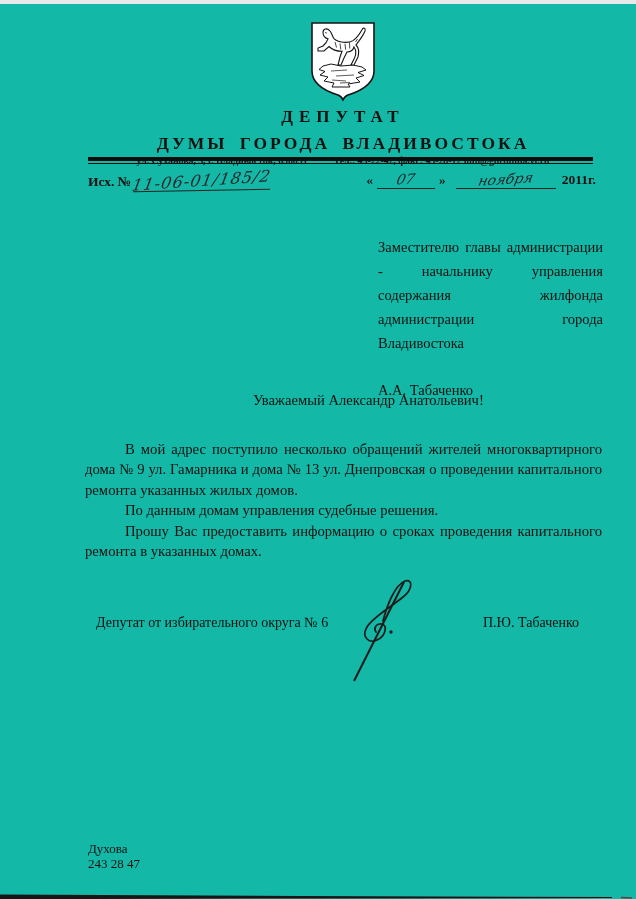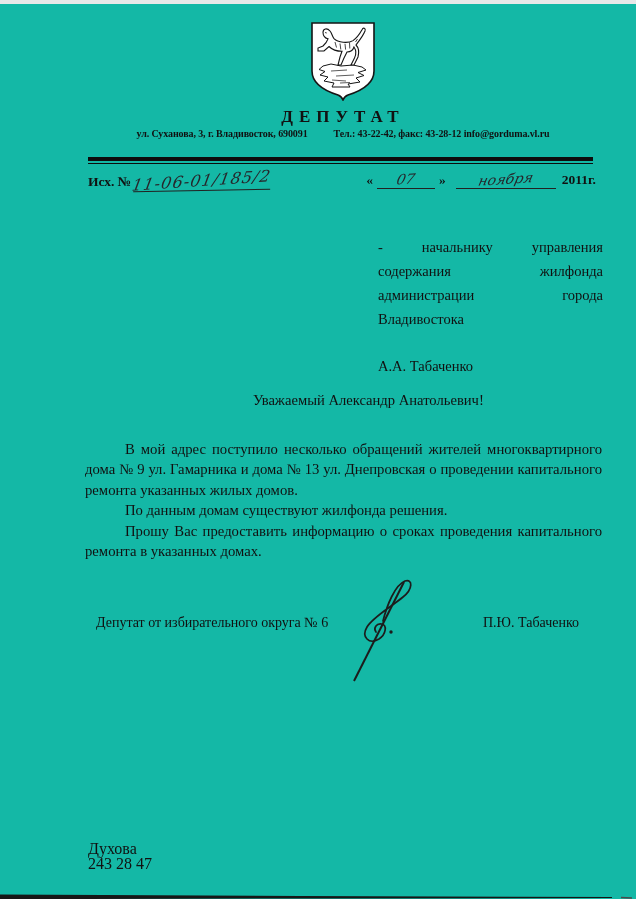--- a/index.html
+++ b/index.html
@@ -46,21 +46,21 @@
   .salutation { position:absolute; left:253px; top:388px; font-size:14.6px; }
   .body-block { position:absolute; left:85px; top:435px; width:517px;
                 font-size:14.7px; line-height:20.4px; text-align:justify; }
   .body-block p { text-indent:40px; }
   .attachment { position:absolute; left:125px; top:556px; font-size:14.7px; }
   
   .sig-position { position:absolute; left:96px; top:611px; font-size:14px; }
   .sig-name { position:absolute; left:483px; top:611px; font-size:14px; }
   .sig-mark { position:absolute; left:333px; top:571px; }
   
-  .footer { position:absolute; left:88px; top:837px; font-size:16px; line-height:15px; }
+  .footer { position:absolute; left:88px; top:837px; font-size:13px; line-height:15px; }
   
   .scan-line { position:absolute; left:0; top:885px; }
 </style>
 </head>
 <body>
 
 <div class="page">
 
   <div class="letterhead">
     <div class="emblem">
@@ -68,20 +68,21 @@
         <path d="M2,2 H64 V50 C64,62 54,69 38,74 C35,75 34,76.5 33,79 C32,76.5 31,75 28,74 C12,69 2,62 2,50 Z" fill="#fff" stroke="#151515" stroke-width="1.6"></path>
 
         <path d="M13,45 L21,43 L31,45 L43,44 L52,46 L56,49 L48,51.5 L54,54.5 L46,57 L50,61 L38,63 L40,66 L22,66 L24,62 L14,60 L18,56 L10,54 L15,50.5 L9,48.5 Z" fill="#fff" stroke="#151515" stroke-width="1"></path>
         <path d="M21,50 L37,49 M26,55 L44,54 M22,59 L36,60 M30,62 L40,61.5" fill="none" stroke="#151515" stroke-width="0.7"></path>
 
         <path d="M20,10 C17,6.5 13,7.5 13,11.5 C13,14.5 15,17.5 18,17.8 C17,21 15,23 13,25 L8,27 L8,30 L14,30 L19,25.5 C22,28.5 27,30.3 32,30.3 L30,36 L28,44 L31,44 L34,37 L37,31 C40,31 43,29 44,26 C46,29 46.5,33 44.5,37 L41,44 L44,44 L48,36 C49.3,31 49,27 46,24 C49,20 53,15 55,10 C56,7.2 53.2,6 52,8.8 C49.3,13.6 46,17.6 43,19.6 C38,22.6 28,21.6 24,17.6 C22,15.2 22,12.3 20,10 Z" fill="#fff" stroke="#151515" stroke-width="1.1"></path>
         <path d="M25,21 L26.5,26.5 M30,22.5 L30.8,28.5 M35,22.8 L35.6,28.6 M39.5,21.5 L39.8,27.5 M45.5,21 L47.5,18 M15,11.5 L16.8,12" fill="none" stroke="#151515" stroke-width="0.8"></path>
       </svg>
     </div>
     <div class="title1">ДЕПУТАТ</div>
+    <div class="title2">ДУМЫ ГОРОДА ВЛАДИВОСТОКА</div>
     <div class="addr-row">
       <span>ул. Суханова, 3, г. Владивосток, 690091</span>
       <span>Тел.: 43-22-42, факс: 43-28-12  info@gorduma.vl.ru</span>
     </div>
   </div>
 
   <div class="rule">
     <div class="thick"></div>
       <div class="thin"></div>
   </div>
@@ -89,32 +90,33 @@
   <div class="ref-row">
     <span class="ref-left">
       <span>Исх. №</span><span class="ref-num-slot"><span class="hw">11-06-01/185/2</span></span>
     </span>
     <span class="date-group">
       <span>«</span><span class="hw-slot day"><span class="hw">07</span></span><span>»</span><span class="hw-slot month"><span class="hw">ноября</span></span><span>2011г.</span>
     </span>
   </div>
 
   <div class="addressee">
+    <div class="addr-line">Заместителю главы администрации</div>
     <div class="addr-line">- начальнику управления</div>
     <div class="addr-line">содержания жилфонда</div>
     <div class="addr-line">администрации города</div>
     <div class="addr-line last">Владивостока</div>
     <div class="name">А.А. Табаченко</div>
   </div>
 
   <div class="salutation">Уважаемый Александр Анатольевич!</div>
 
   <div class="body-block">
     <p>В мой адрес поступило несколько обращений жителей многоквартирного дома № 9 ул. Гамарника и дома № 13 ул. Днепровская о проведении капитального ремонта указанных жилых домов.</p>
-    <p>По данным домам существуют жилфонда решения.</p>
+    <p>По данным домам управления судебные решения.</p>
     <p>Прошу Вас предоставить информацию о сроках проведения капитального ремонта в указанных домах.</p>
   </div>
 
 
   <div class="sig-position">Депутат от избирательного округа № 6</div>
   <div class="sig-mark">
     <svg width="112" height="114" viewBox="0 0 112 114">
       <path d="M50,46 C54,30 62,10 72,6 C80,3.5 80,14 70,22 C58,32 40,42 34,52 C28,62 36,70 46,64 C53,59.5 54.5,50 48.5,49 C43.5,48.2 40,53 43,57" fill="none" stroke="#1c1c1c" stroke-width="1.7" stroke-linecap="round"></path>
       <circle cx="58" cy="57" r="1.7" fill="#1c1c1c"></circle>
       <path d="M71,7 L21,106" fill="none" stroke="#1c1c1c" stroke-width="2"></path>

